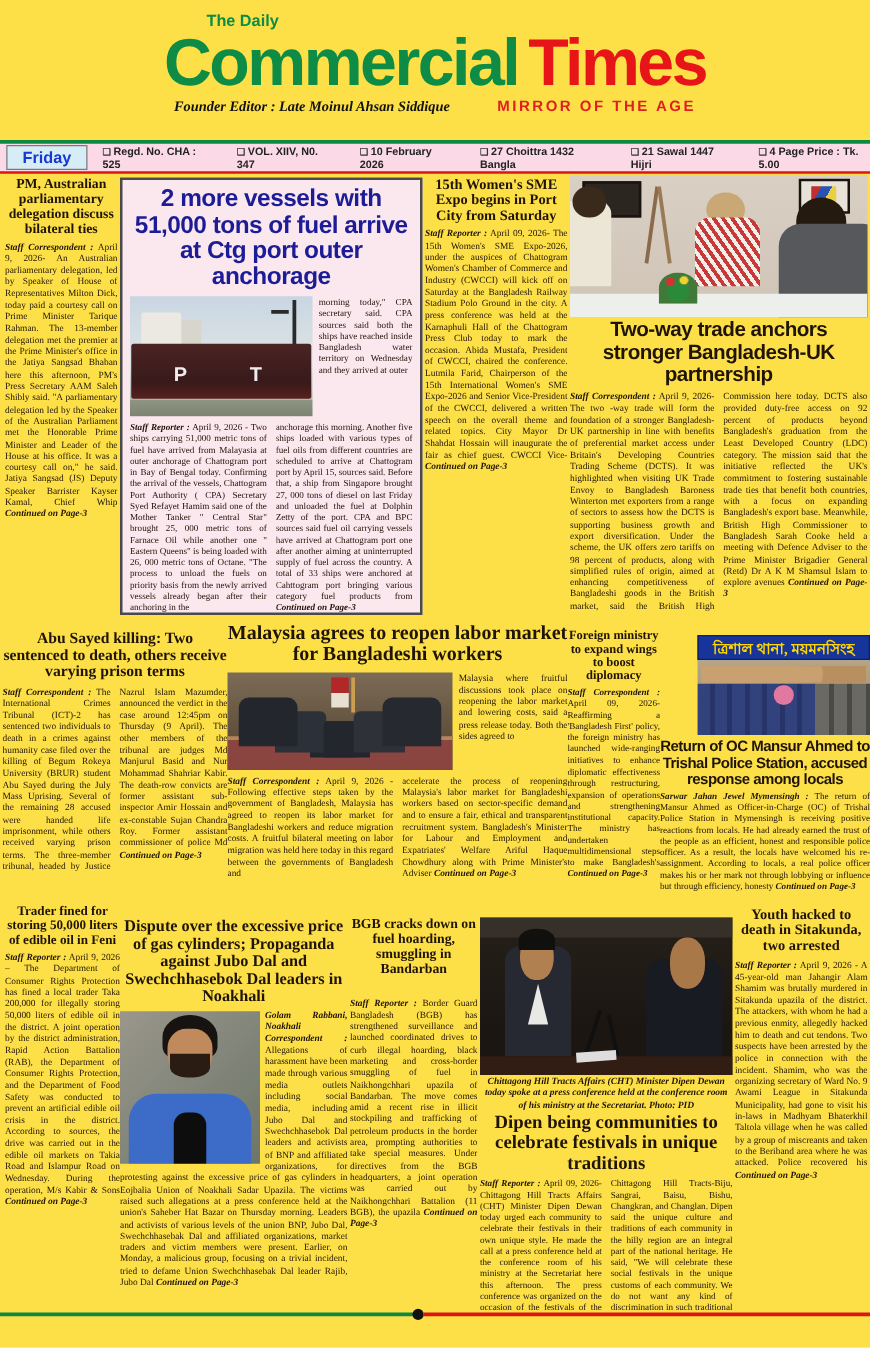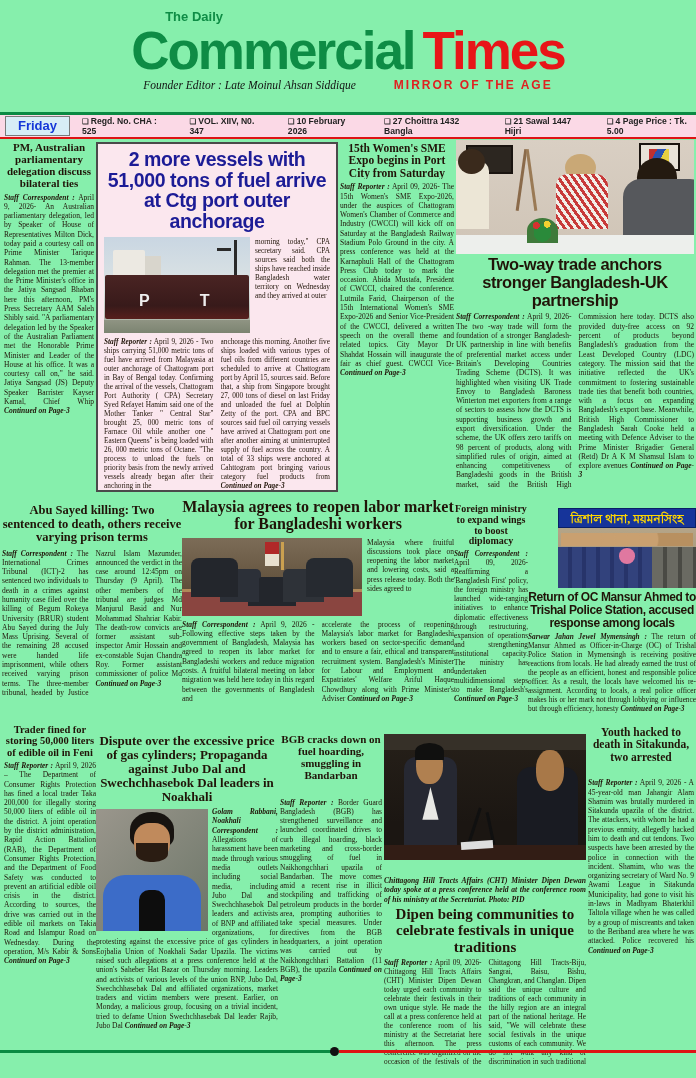--- a/index.html
+++ b/index.html
@@ -1,31 +1,31 @@
 <!DOCTYPE html>
 <html><head>
 <meta charset="utf-8">
 <style>
   *{margin:0;padding:0;box-sizing:border-box}
   html,body{background:#fcecd9}
-  #page{position:relative;width:696px;height:1078px;background:#86efac;overflow:hidden;
+  #page{position:relative;width:696px;height:1078px;background:#fde047;overflow:hidden;
         font-family:"Liberation Serif",serif;color:#201408}
   .abs{position:absolute}
 
   
   #masthead{left:0;top:0;width:696px;height:112px;text-align:center}
   .logo-wrap{position:relative;display:inline-block;margin-top:10px;line-height:1}
   .the-daily{position:absolute;left:34px;top:0;font-family:"Liberation Sans",sans-serif;
              font-weight:bold;font-size:13px;color:#0e8c45}
   .logo-main{font-family:"Liberation Sans",sans-serif;font-weight:bold;font-size:53px;
              letter-spacing:-2px;padding-top:14px;display:inline-block}
   .logo-green{color:#0e8c45}
   .logo-red{color:#e81518;margin-left:8px}
   .mast-sub{display:flex;justify-content:center;gap:38px;align-items:baseline;margin-top:1px}
-  .founder{font-weight:normal;font-style:italic;font-size:11.5px;color:#111}
+  .founder{font-weight:bold;font-style:italic;font-size:11.5px;color:#111}
   .motto{font-family:"Liberation Sans",sans-serif;font-weight:bold;font-size:12px;
          letter-spacing:2px;color:#e02020}
 
   
   #datebar{left:0;top:112px;width:696px;height:27px;background:#fbd9e6;
            border-top:3px solid #0a8a43;border-bottom:2.5px solid #dd1414;
            display:flex;align-items:center;font-family:"Liberation Sans",sans-serif}
   .friday{background:#d7edf6;border:1px solid #7a7a7a;color:#1537d8;font-weight:bold;
           font-size:13px;padding:0 12px;margin-left:5px;line-height:18px}
   .date-items{display:flex;gap:25px;margin-left:12px;font-size:8.6px;font-weight:bold;color:#222}
@@ -335,32 +335,32 @@
       <div class="dp-m1h"></div>
       <div class="dp-m1hair"></div>
       <div class="dp-m1shirt"></div>
       <div class="dp-m2"></div>
       <div class="dp-m2h"></div>
       <div class="dp-mic"></div>
       <div class="dp-mic2"></div>
       <div class="dp-table"></div>
       <div class="dp-paper"></div>
     </div>
-    <div class="bt" style="font-weight:bold;font-style:italic;font-size:7.6px;margin-top:16px">Chittagong Hill Tracts Affairs (CHT) Minister Dipen Dewan today spoke at a press conference held at the conference room of his ministry at the Secretariat. Photo: PID</div>
+    <div class="bt" style="font-weight:bold;font-style:italic;font-size:7.6px;text-align:center;margin-top:0">Chittagong Hill Tracts Affairs (CHT) Minister Dipen Dewan today spoke at a press conference held at the conference room of his ministry at the Secretariat. Photo: PID</div>
     <div class="hl serifhl" style="font-size:15px;margin-top:2px">Dipen being communities to celebrate festivals in unique traditions</div>
     <div class="bt cols2" style="margin-top:3px;height:116px;font-size:7.3px">
       <span class="byline">Staff Reporter :</span>
       <span>April 09, 2026- Chittagong Hill Tracts Affairs (CHT) Minister Dipen Dewan today urged each community to celebrate their festivals in their own unique style. He made the call at a press conference held at the conference room of his ministry at the Secretariat here this afternoon. The press conference was organized on the occasion of the festivals of the Chittagong Hill Tracts-Biju, Sangrai, Baisu, Bishu, Changkran, and Changlan. Dipen said the unique culture and traditions of each community in the hilly region are an integral part of the national heritage. He said, "We will celebrate these social festivals in the unique customs of each community. We do not want any kind of discrimination in such traditional festivals. The main message of this festival of 11 communities of the Chittagong Hill Tracts is peace and harmony. Our Prime Minister Tarique Rahman wants people</span>
       
     </div>
   </div>
 
   <div class="abs" style="left:588px;top:726px;width:106px;height:320px">
     <div class="hl serifhl" style="font-size:11.5px">Youth hacked to death in Sitakunda, two arrested</div>
-    <div class="bt" style="margin-top:15px;height:262px">
+    <div class="bt" style="margin-top:4px;height:262px">
       <span class="byline">Staff Reporter :</span>
       <span>April 9, 2026 - A 45-year-old man Jahangir Alam Shamim was brutally murdered in Sitakunda upazila of the district. The attackers, with whom he had a previous enmity, allegedly hacked him to death and cut tendons. Two suspects have been arrested by the police in connection with the incident. Shamim, who was the organizing secretary of Ward No. 9 Awami League in Sitakunda Municipality, had gone to visit his in-laws in Madhyam Bhaterkhil Taltola village when he was called by a group of miscreants and taken to the Beriband area where he was attacked. Police recovered his</span>
       <span class="cont">Continued on Page-3</span>
     </div>
   </div>
 
   <div class="abs" id="rule-green"></div>
   <div class="abs" id="rule-dot"></div>
   <div class="abs" id="rule-red"></div>
 

